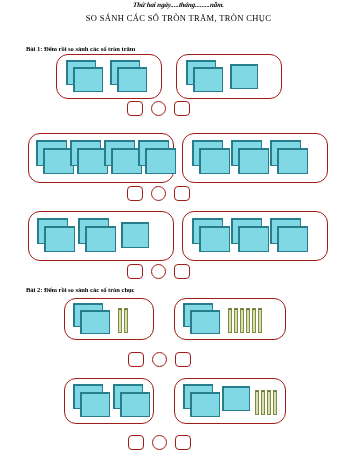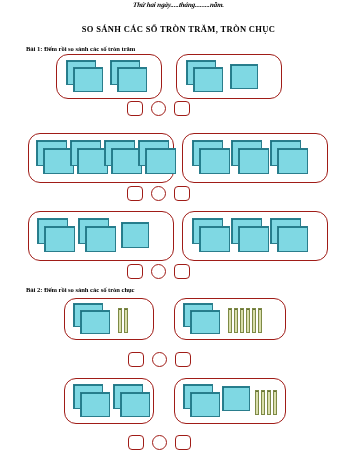--- a/index.html
+++ b/index.html
@@ -23,22 +23,22 @@
   .dateline{
     font-family:"Liberation Serif",serif;
     font-style:italic;font-weight:bold;
     font-size:7px;line-height:9px;letter-spacing:-.1px;
     margin-top:1px;
     transform:skewX(-6deg);
     display:block;
   }
   .maintitle{
     font-family:"Liberation Serif",serif;
-    font-size:8.5px;font-weight:bold;letter-spacing:.35px;
-    margin-top:14px;line-height:10px;
+    font-size:8.5px;font-weight:normal;letter-spacing:.35px;
+    margin-top:3px;line-height:10px;
   }
 
   
   .bai{
     position:absolute;
     font-family:"Liberation Serif",serif;
     font-size:6.6px;font-weight:bold;letter-spacing:-.05px;
     white-space:nowrap;
   }
   #bai1{left:26px;top:44px;}

